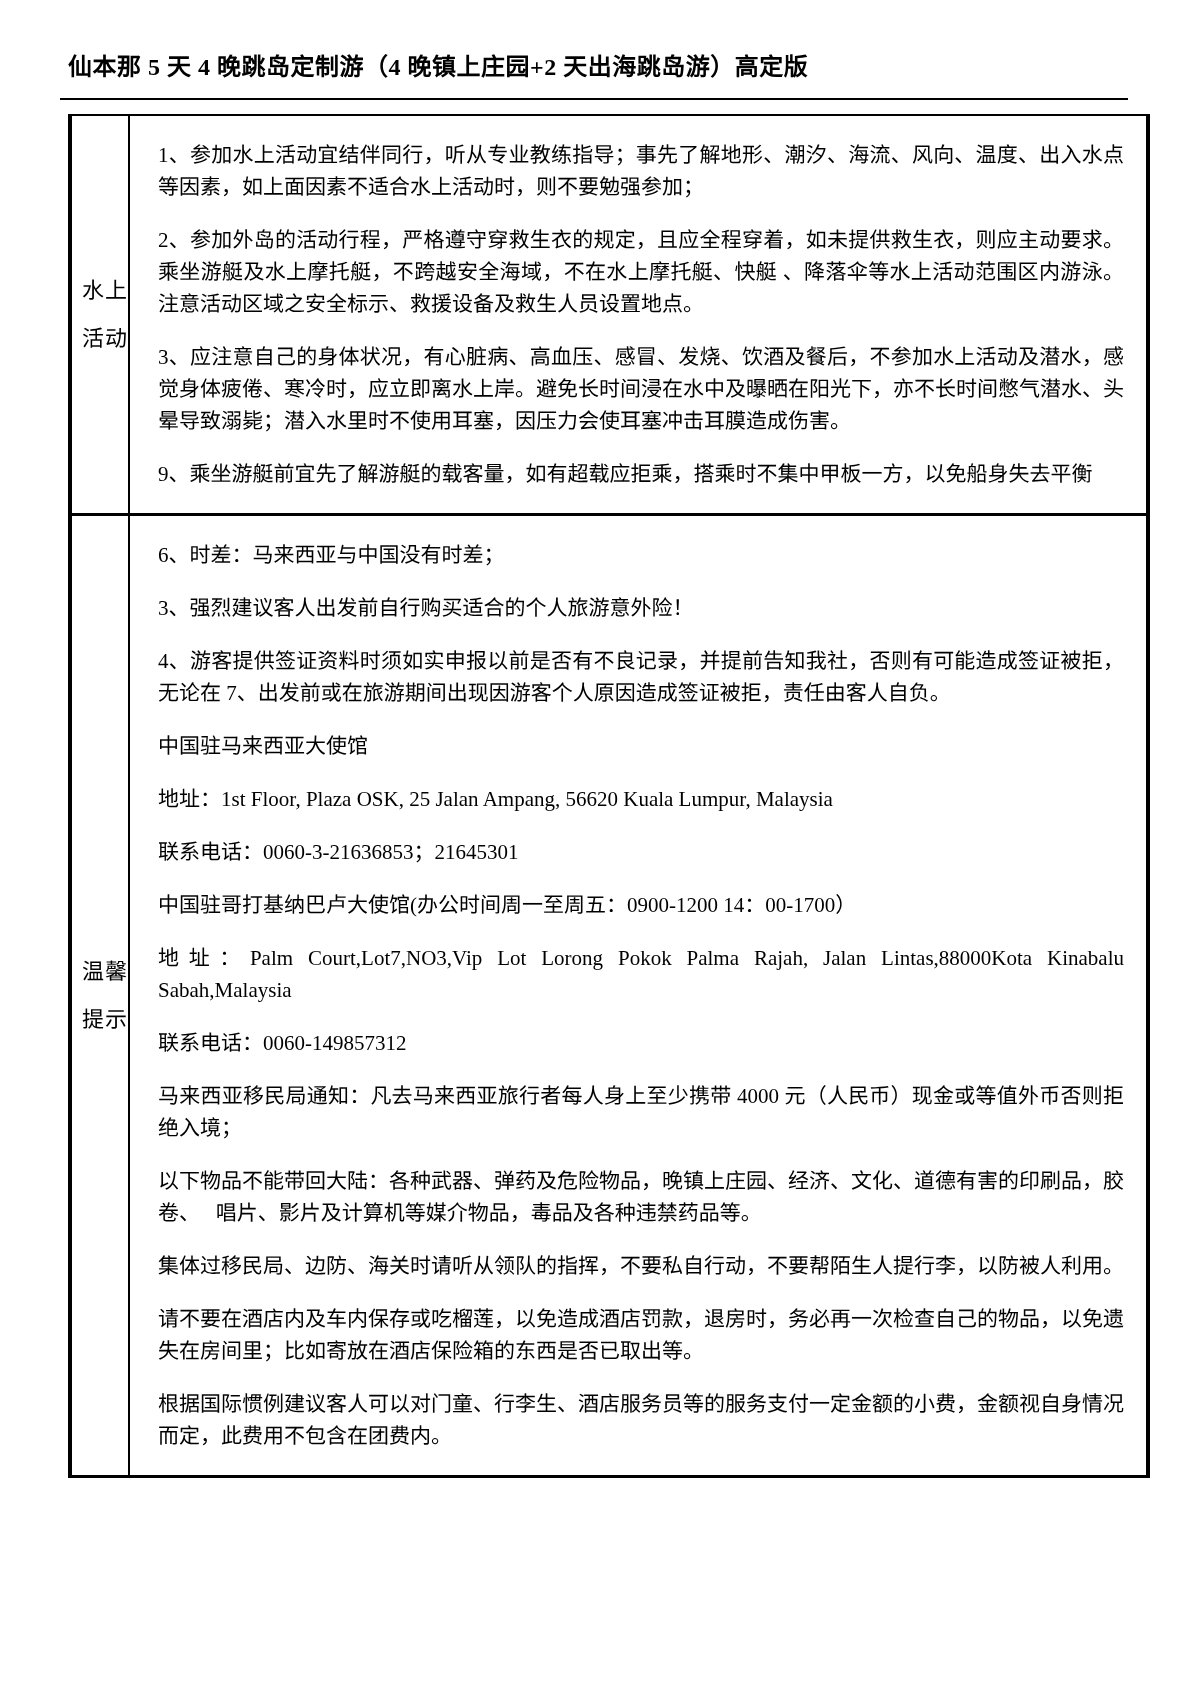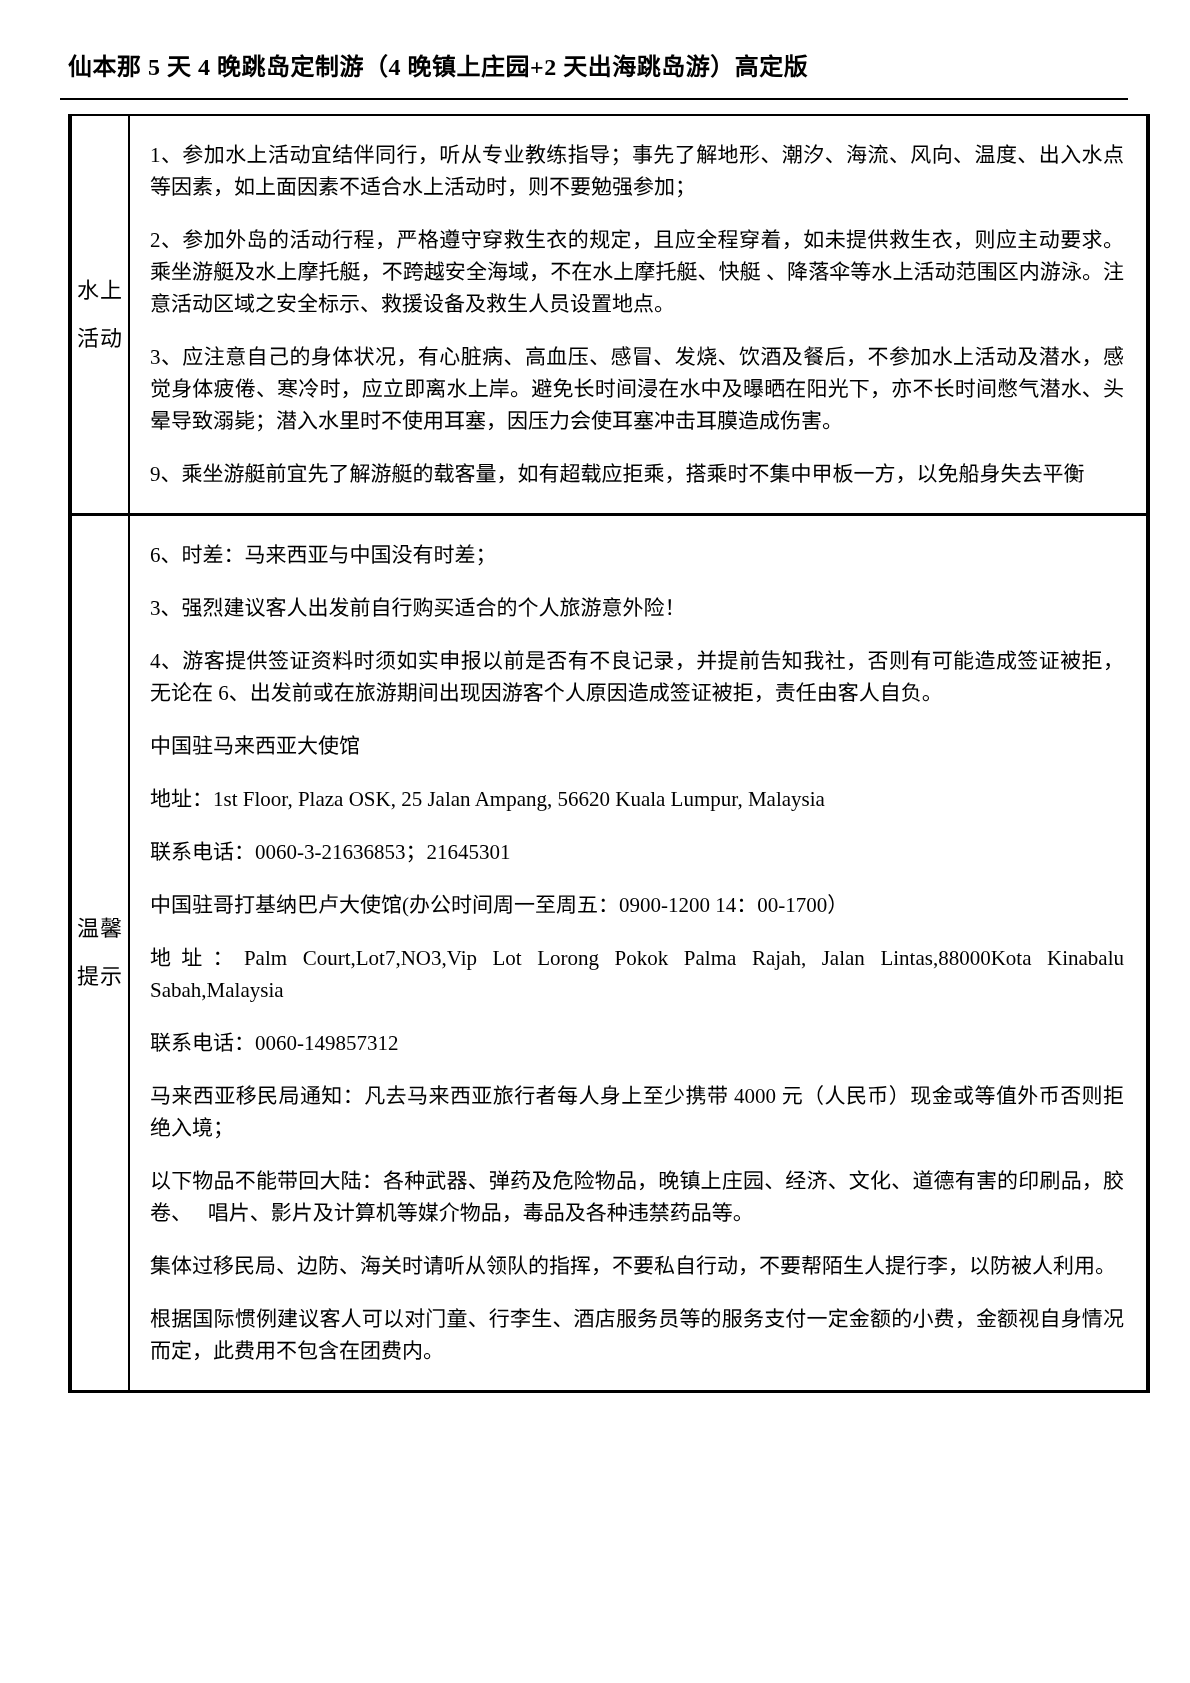--- a/index.html
+++ b/index.html
@@ -48,28 +48,28 @@
   .doc-row + .doc-row {
     border-top: 3px solid #000;
   }
   .label-cell {
     width: 56px;
     flex: 0 0 56px;
     border-right: 2px solid #000;
     display: flex;
     flex-direction: column;
     justify-content: center;
-    align-items: center;
+    align-items: flex-end;
     font-size: 22px;
     line-height: 48px;
     letter-spacing: 1px;
   }
   .content-cell {
     flex: 1 1 auto;
-    padding: 2px 22px 2px 20px;
+    padding: 2px 22px 2px 28px;
   }
   .para {
     font-size: 21px;
     line-height: 32px;
     margin: 21px 0;
     text-align: justify;
     text-justify: inter-ideograph;
   }
 </style>
 </head>
@@ -92,27 +92,28 @@
         </div>
       </div>
       <div class="doc-row">
         <div class="label-cell">
           <div class="label-line">温馨</div>
           <div class="label-line">提示</div>
         </div>
         <div class="content-cell">
           <p class="para">6、时差：马来西亚与中国没有时差；</p>
           <p class="para">3、强烈建议客人出发前自行购买适合的个人旅游意外险！</p>
-          <p class="para">4、游客提供签证资料时须如实申报以前是否有不良记录，并提前告知我社，否则有可能造成签证被拒，无论在 6、出发前或在旅游期间出现因游客个人原因造成签证被拒，责任由客人自负。</p>
+          <p class="para">4、游客提供签证资料时须如实申报以前是否有不良记录，并提前告知我社，否则有可能造成签证被拒，无论在 7、出发前或在旅游期间出现因游客个人原因造成签证被拒，责任由客人自负。</p>
           <p class="para">中国驻马来西亚大使馆</p>
           <p class="para">地址：1st Floor, Plaza OSK, 25 Jalan Ampang, 56620 Kuala Lumpur, Malaysia</p>
           <p class="para">联系电话：0060-3-21636853；21645301</p>
           <p class="para">中国驻哥打基纳巴卢大使馆(办公时间周一至周五：0900-1200 14：00-1700）</p>
           <p class="para">地址：Palm Court,Lot7,NO3,Vip Lot Lorong Pokok Palma Rajah, Jalan Lintas,88000Kota Kinabalu Sabah,Malaysia</p>
           <p class="para">联系电话：0060-149857312</p>
           <p class="para">马来西亚移民局通知：凡去马来西亚旅行者每人身上至少携带 4000 元（人民币）现金或等值外币否则拒绝入境；</p>
           <p class="para">以下物品不能带回大陆：各种武器、弹药及危险物品，晚镇上庄园、经济、文化、道德有害的印刷品，胶卷、　 唱片、影片及计算机等媒介物品，毒品及各种违禁药品等。</p>
           <p class="para">集体过移民局、边防、海关时请听从领队的指挥，不要私自行动，不要帮陌生人提行李，以防被人利用。</p>
+          <p class="para">请不要在酒店内及车内保存或吃榴莲，以免造成酒店罚款，退房时，务必再一次检查自己的物品，以免遗失在房间里；比如寄放在酒店保险箱的东西是否已取出等。</p>
           <p class="para">根据国际惯例建议客人可以对门童、行李生、酒店服务员等的服务支付一定金额的小费，金额视自身情况而定，此费用不包含在团费内。</p>
         </div>
       </div>
     </div>
 </div>
 
 </body></html>

